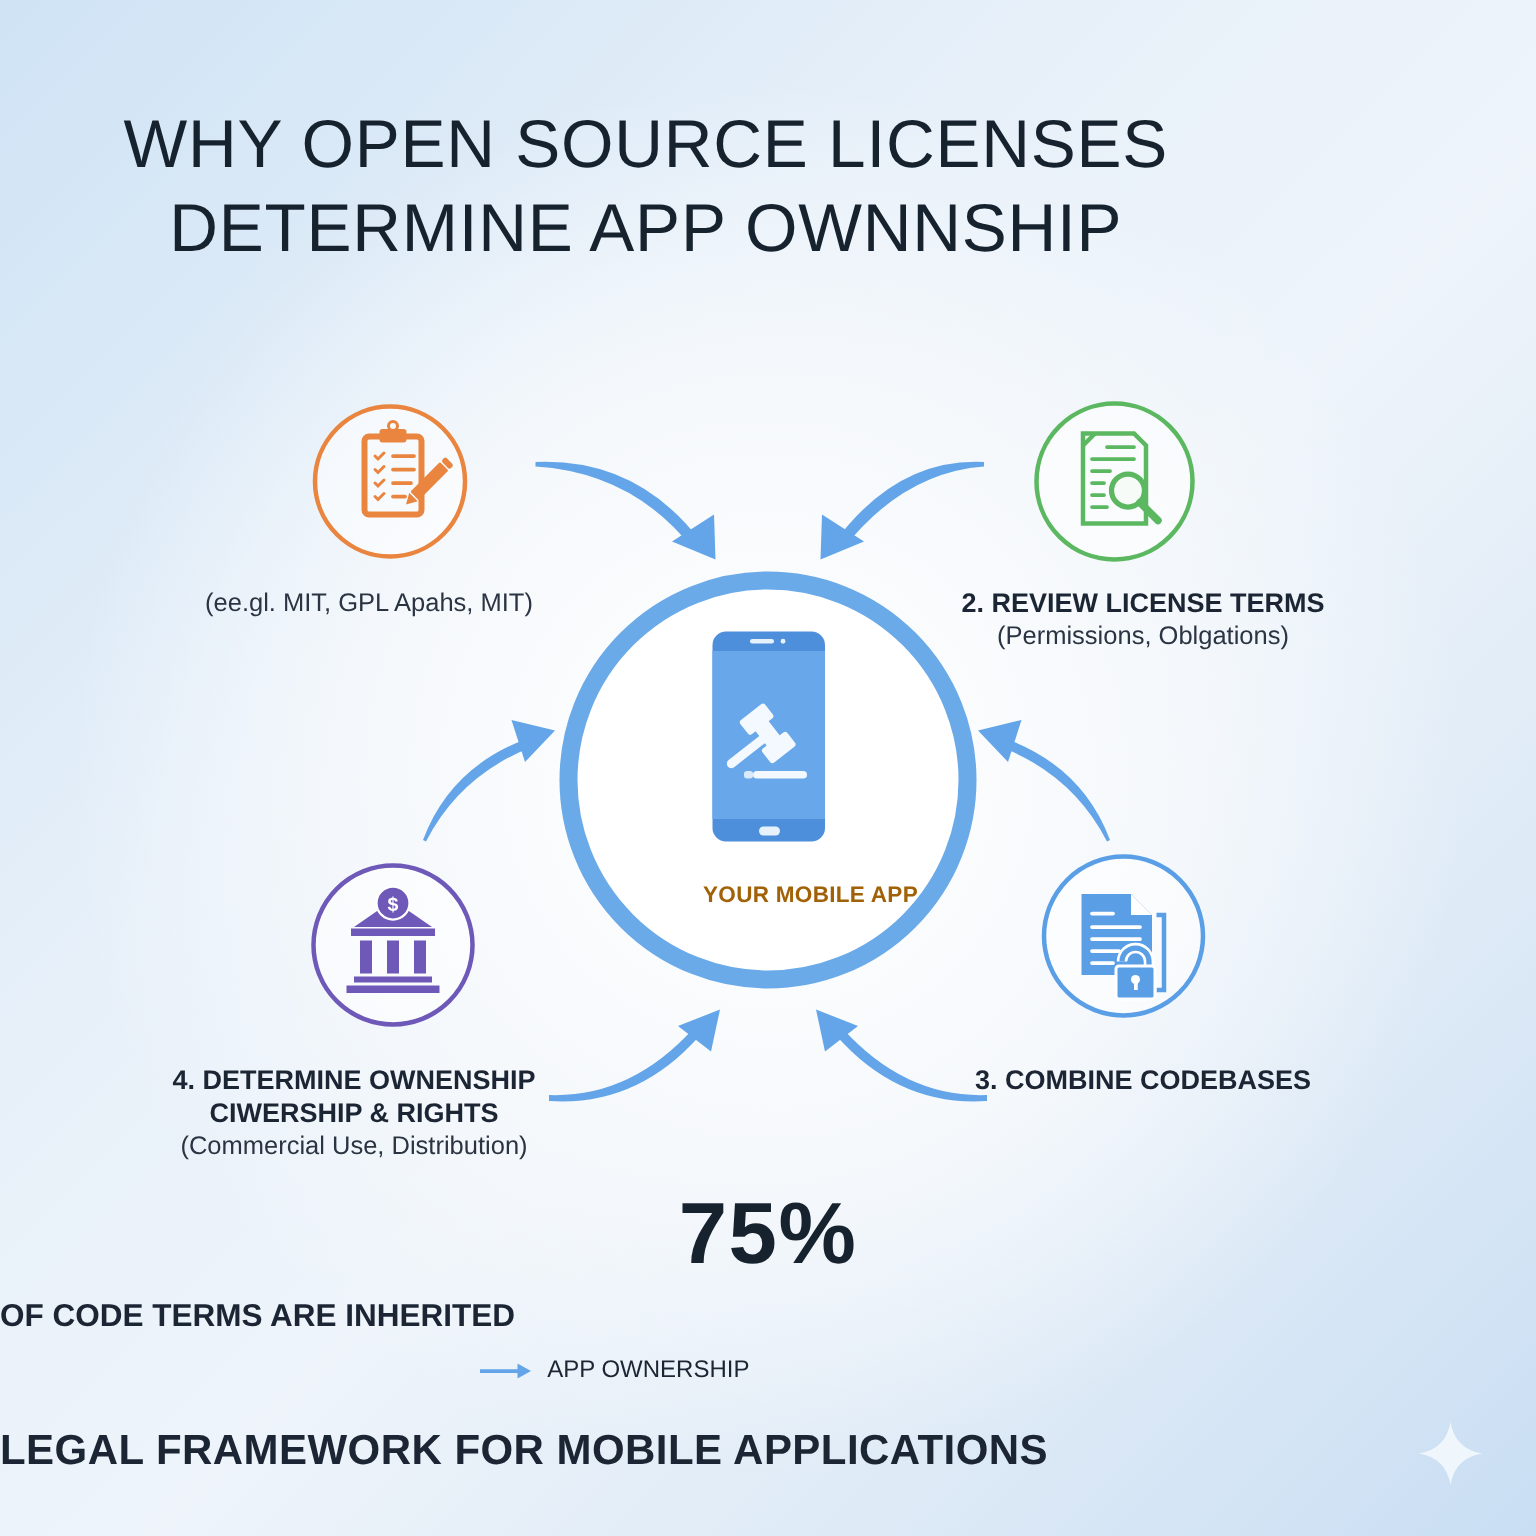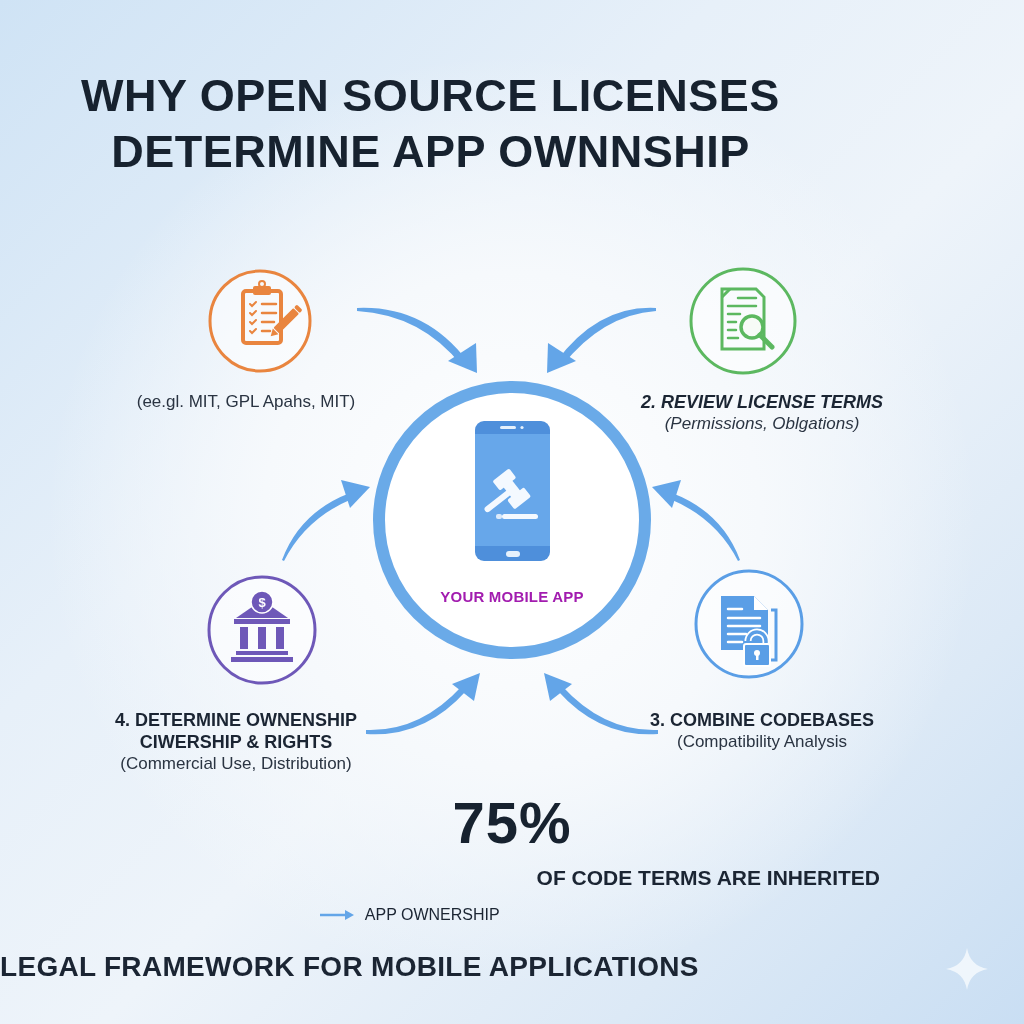--- a/index.html
+++ b/index.html
@@ -7,38 +7,38 @@
     body {
       position: relative;
       font-family: "Liberation Sans", "DejaVu Sans", sans-serif;
       color: #16212f;
       background:
         radial-gradient(ellipse 620px 620px at 512px 520px, #ffffff 0%, #f6f9fc 40%, rgba(235,243,251,0) 75%),
         linear-gradient(135deg, #cfe3f5 0%, #e7f0f9 35%, #eef4fa 55%, #dce9f6 80%, #c9def3 100%);
     }
     .title {
       position: absolute; left: 0; top: 68px; width: 861px;
-      text-align: center; font-weight: 700; font-size: 45px; line-height: 56px;
+      text-align: center; font-weight: 400; font-size: 45px; line-height: 56px;
       letter-spacing: 0.5px; color: #17222f;
     }
     .title .line { display: block; }
     .layer { position: absolute; left: 0; top: 0; width: 1024px; height: 1024px; }
     .step-label { position: absolute; text-align: center; }
     .step-head { font-weight: 700; font-size: 18px; line-height: 22px; color: #1b2533; display: block; white-space: nowrap; }
     .step-sub { font-size: 17px; line-height: 22px; color: #2a3442; display: block; white-space: nowrap; }
     .center-label {
-      position: absolute; left: 412px; top: 588px; width: 200px; text-align: center;
-      font-weight: 700; font-size: 15px; color: #a21caf; letter-spacing: 0.2px;
+      position: absolute; left: 412px; top: 588px; width: 200px; text-align: right;
+      font-weight: 700; font-size: 15px; color: #a16207; letter-spacing: 0.2px;
     }
     .stat-value {
       position: absolute; left: 0; top: 785px; width: 1024px; text-align: center;
       font-weight: 700; font-size: 58px; line-height: 76px; color: #17222f; letter-spacing: 1px;
     }
     .stat-desc {
-      position: absolute; left: 0; top: 866px; width: 880px; text-align: right;
+      position: absolute; left: 0; top: 866px; width: 880px; text-align: left;
       font-weight: 700; font-size: 21px; color: #1b2533;
     }
     .stat-arrow-row {
       position: absolute; left: 0; top: 905px; width: 820px; text-align: center;
       font-size: 16px; color: #1b2533;
     }
     .stat-arrow-row .arrow { display: inline-block; vertical-align: middle; margin-right: 6px; }
     .stat-arrow-row span.txt { vertical-align: middle; font-weight: 400; }
     .footer {
       position: absolute; left: 0; top: 951px; width: 1024px; text-align: left;
@@ -189,34 +189,33 @@
       <path d="M658 730 Q604 732 562 686 L558 691 Q600 738 658 734 Z"></path>
       <polygon points="572,684 544,673 550,701"></polygon>
     </g>
   </g>
 </svg>
 
 <div class="step-label" style="left:96px; top:391px; width:300px;">
   <span class="step-sub">(ee.gl. MIT, GPL Apahs, MIT)</span>
 </div>
 
-<div class="step-label" style="left:612px; top:391px; width:300px;font-style:italic;">
+<div class="step-label" style="left:612px; top:391px; width:300px;">
   <span class="step-head">2. REVIEW LICENSE TERMS</span>
   <span class="step-sub">(Permissions, Oblgations)</span>
 </div>
 
 <div class="step-label" style="left:86px; top:709px; width:300px;">
   <span class="step-head">4. DETERMINE OWNENSHIP</span>
   <span class="step-head">CIWERSHIP &amp; RIGHTS</span>
   <span class="step-sub">(Commercial Use, Distribution)</span>
 </div>
 
 <div class="step-label" style="left:612px; top:709px; width:300px;">
   <span class="step-head">3. COMBINE CODEBASES</span>
-  <span class="step-sub">(Compatibility Analysis</span>
 </div>
 
 <div class="center-label">YOUR MOBILE APP</div>
 
 <div class="stat-value">75%</div>
 <div class="stat-desc">OF CODE TERMS ARE INHERITED</div>
 <div class="stat-arrow-row">
   <svg class="arrow" width="34" height="10" viewBox="0 0 34 10">
     <line x1="0" y1="5" x2="27" y2="5" stroke="#63a5e8" stroke-width="2.5"></line>
     <polygon points="25,0 34,5 25,10" fill="#63a5e8"></polygon>

